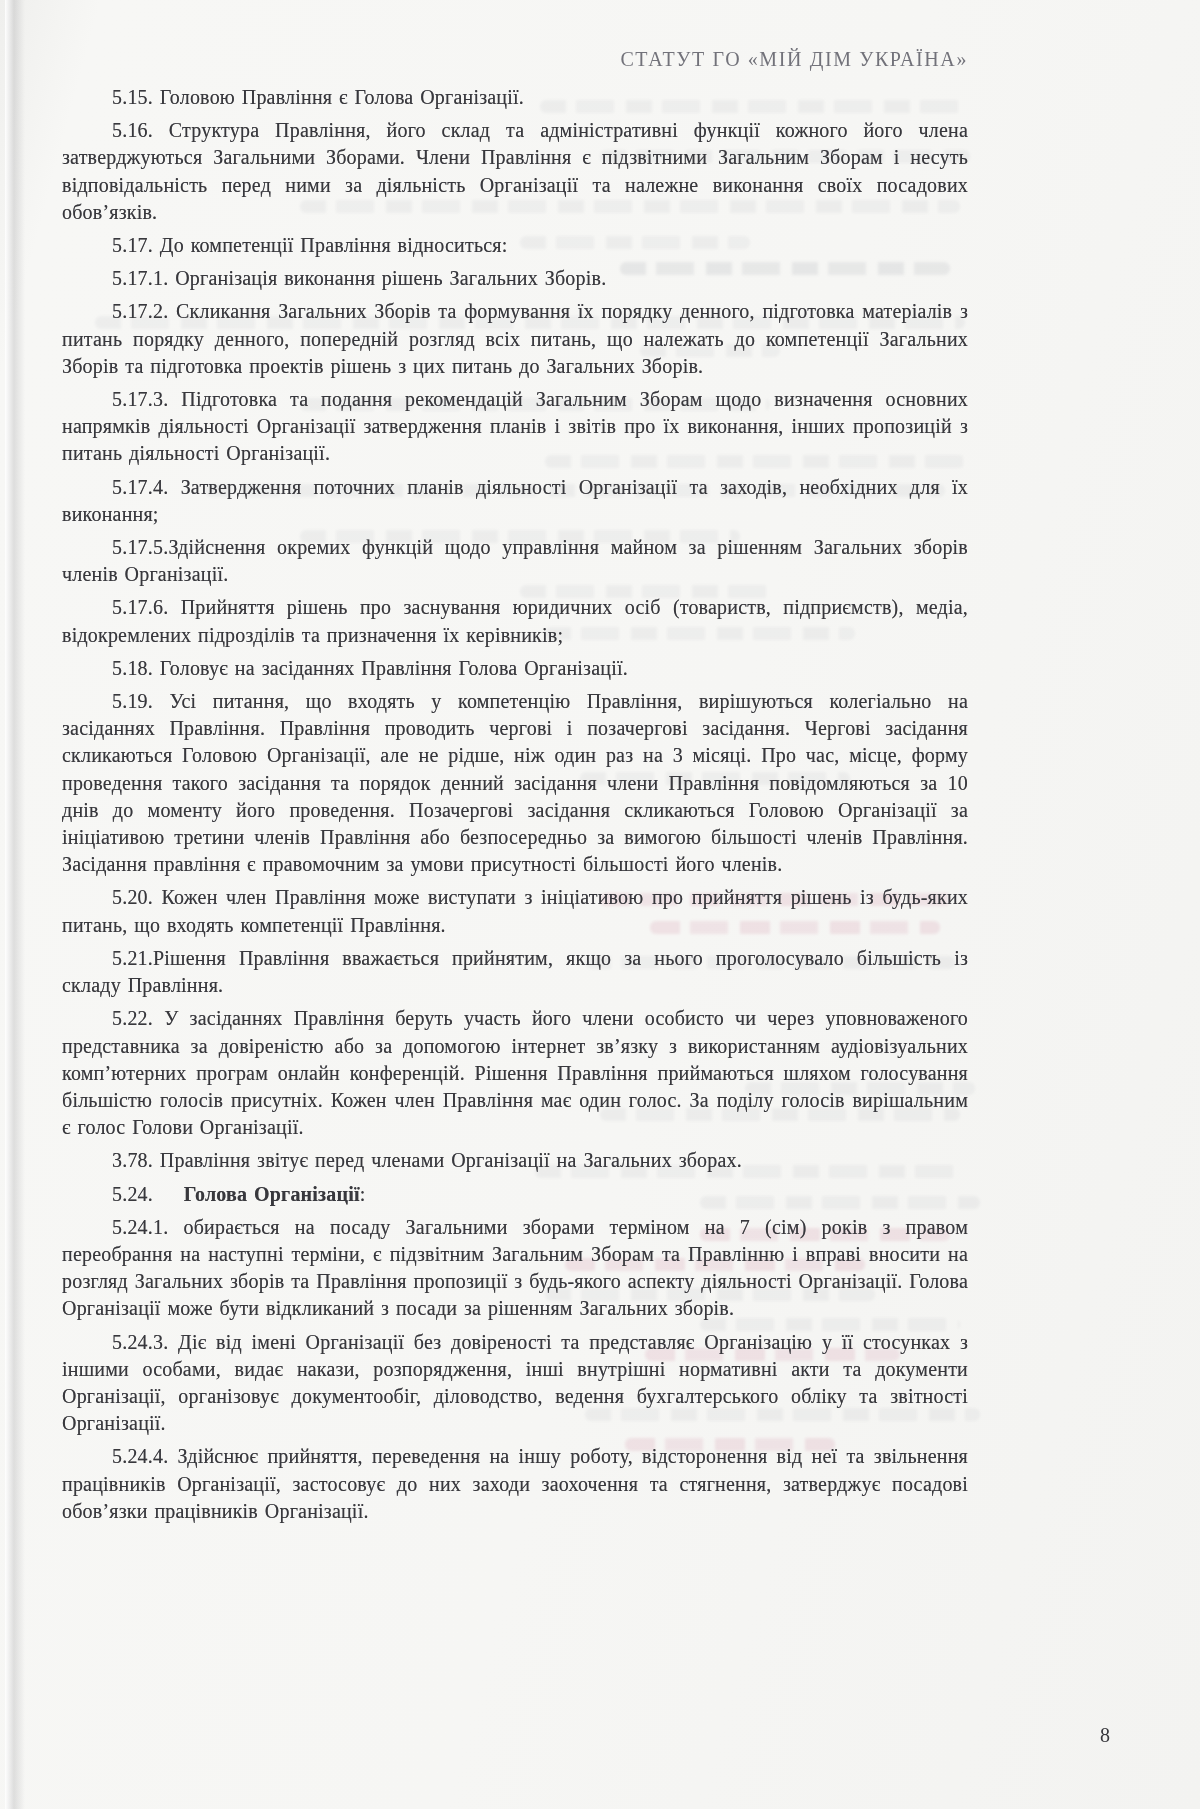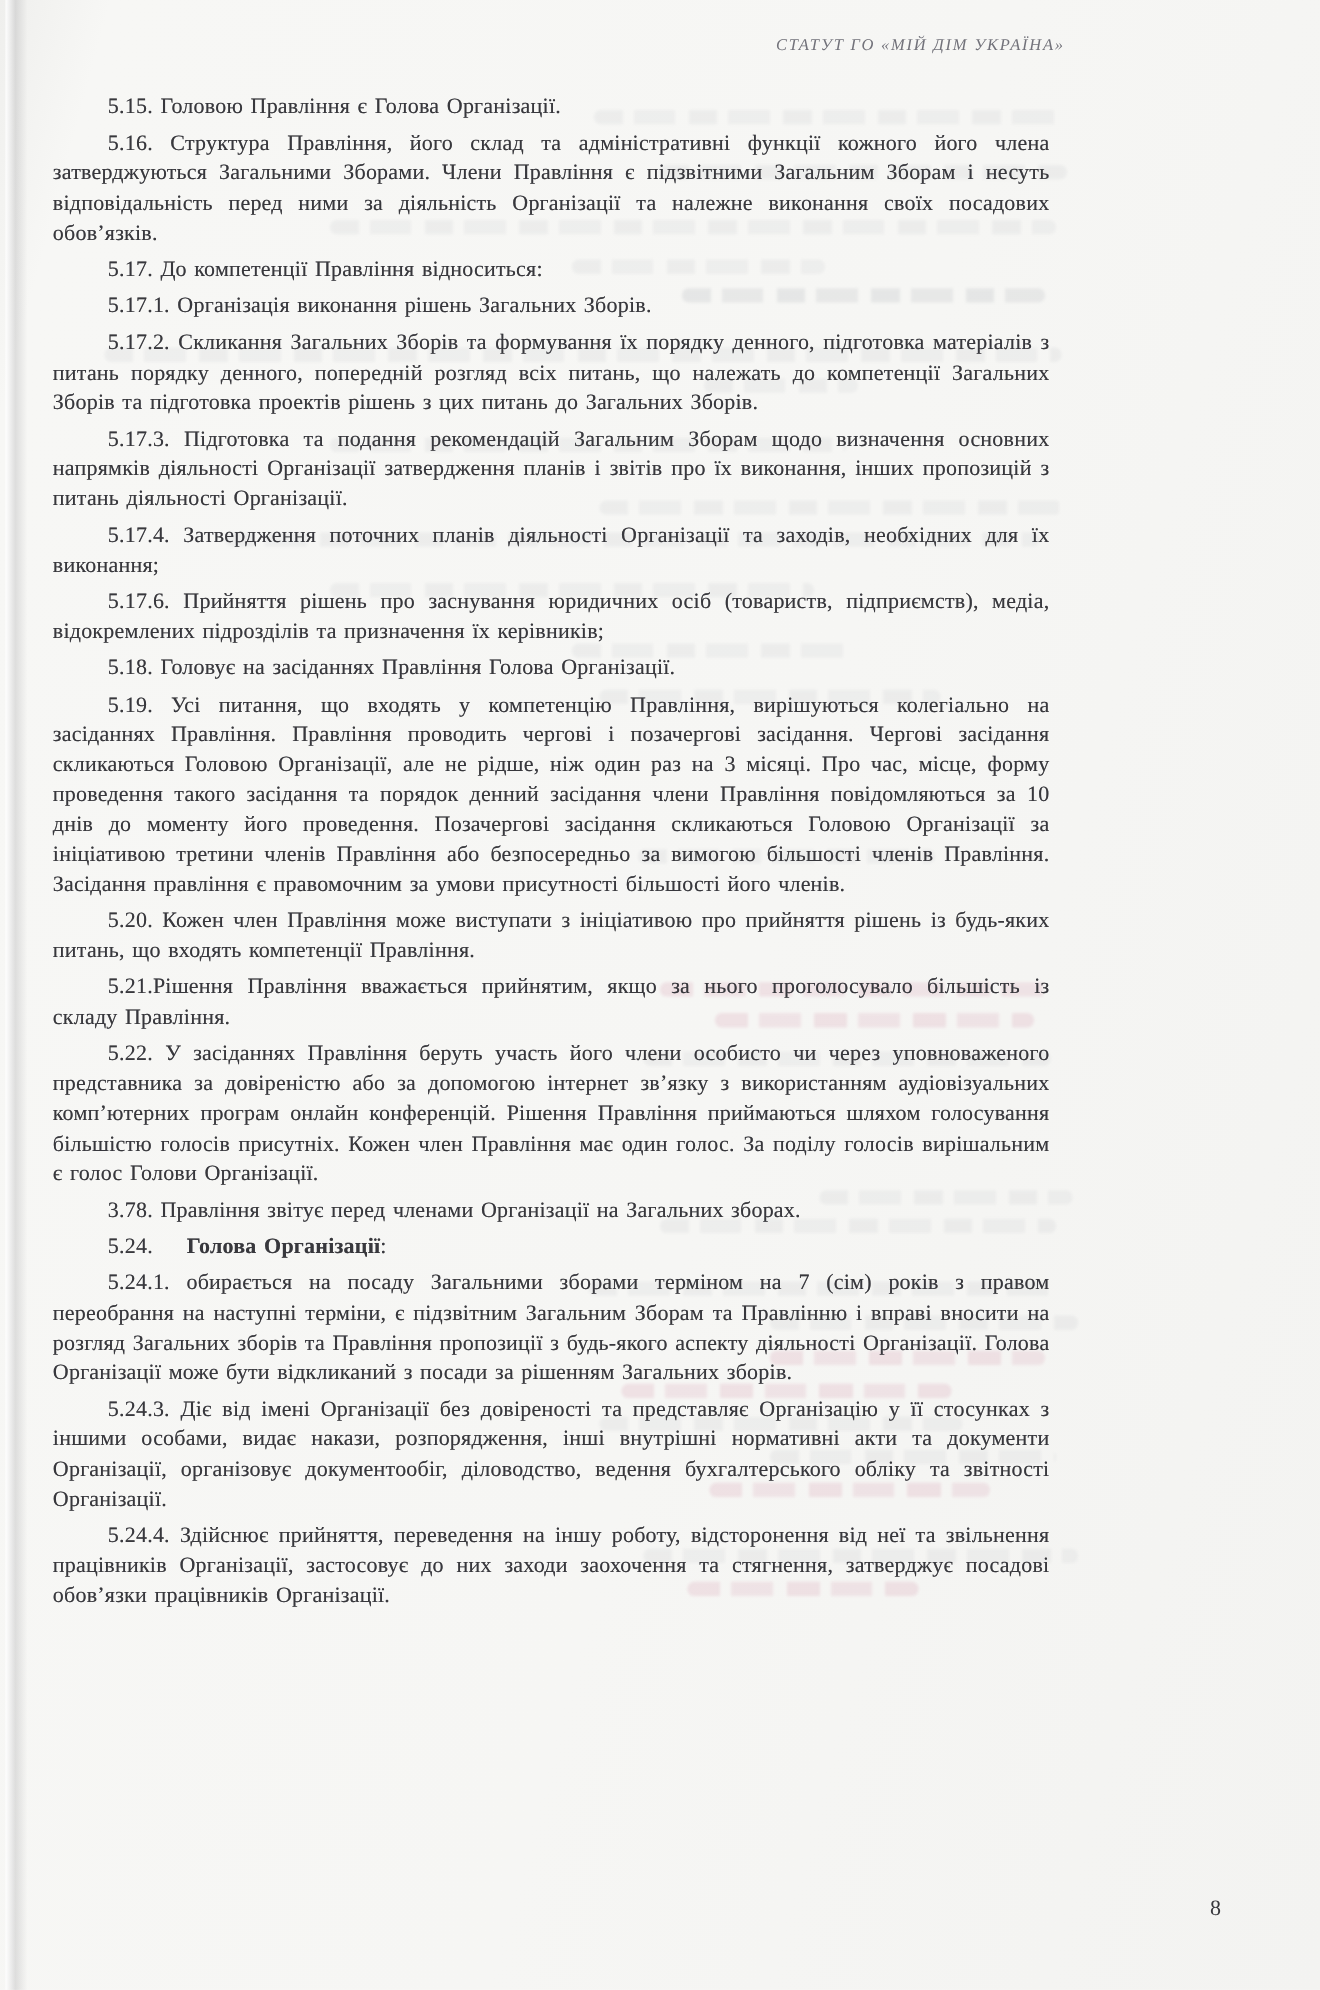--- a/index.html
+++ b/index.html
@@ -6,26 +6,26 @@
   .page {
     position:relative; width:1200px; height:1809px; overflow:hidden;
     background:linear-gradient(105deg,#efefed 0%,#f7f7f5 6%,#f6f6f4 55%,#f3f3f1 100%);
     font-family:"Liberation Serif", serif; color:#38383d;
   }
   .fold {
     position:absolute; left:5px; top:0; width:20px; height:100%;
     background:linear-gradient(90deg, rgba(255,255,255,0.95), rgba(120,120,125,0.20) 45%, rgba(0,0,0,0));
   }
   .running-header {
-    position:absolute; top:33px; right:232px;
-    font-style:italic; font-size:15px; letter-spacing:1.6px; color:#72727a;
+    position:absolute; top:48px; right:232px;
+    font-size:20px; letter-spacing:1.6px; color:#72727a;
     white-space:nowrap;
   }
   .content {
-    position:absolute; left:48px; top:84px; width:906px;
+    position:absolute; left:62px; top:84px; width:906px;
     text-align:justify; font-size:20px; line-height:27.2px;
     word-spacing:1.6px; letter-spacing:0.2px;
     text-shadow:0 0 0.5px rgba(55,55,60,0.55);
   }
   .content p { margin:0 0 6px 0; text-indent:50px; }
   .content b { font-weight:bold;margin-left:24px; }
   .page-number { position:absolute; top:1724px; left:1100px; font-size:20px; }
   
   .bleed {
     position:absolute; height:13px; border-radius:6px; filter:blur(1.4px); opacity:0.40;
@@ -81,20 +81,21 @@
   <div class="running-header">СТАТУТ ГО «МІЙ ДІМ УКРАЇНА»</div>
 
   <div class="content">
     <p>5.15. Головою Правління є Голова Організації.</p>
     <p>5.16. Структура Правління, його склад та адміністративні функції кожного його члена затверджуються Загальними Зборами. Члени Правління є підзвітними Загальним Зборам і несуть відповідальність перед ними за діяльність Організації та належне виконання своїх посадових обов’язків.</p>
     <p>5.17. До компетенції Правління відноситься:</p>
     <p>5.17.1. Організація виконання рішень Загальних Зборів.</p>
     <p>5.17.2. Скликання Загальних Зборів та формування їх порядку денного, підготовка матеріалів з питань порядку денного, попередній розгляд всіх питань, що належать до компетенції Загальних Зборів та підготовка проектів рішень з цих питань до Загальних Зборів.</p>
     <p>5.17.3. Підготовка та подання рекомендацій Загальним Зборам щодо визначення основних напрямків діяльності Організації затвердження планів і звітів про їх виконання, інших пропозицій з питань діяльності Організації.</p>
     <p>5.17.4. Затвердження поточних планів діяльності Організації та заходів, необхідних для їх виконання;</p>
+    <p>5.17.5.Здійснення окремих функцій щодо управління майном за рішенням Загальних зборів членів Організації.</p>
     <p>5.17.6. Прийняття рішень про заснування  юридичних осіб (товариств, підприємств), медіа, відокремлених підрозділів та призначення їх керівників;</p>
     <p>5.18. Головує на засіданнях Правління Голова Організації.</p>
     <p>5.19. Усі питання, що входять у компетенцію Правління, вирішуються колегіально на засіданнях Правління. Правління проводить чергові і позачергові засідання. Чергові засідання скликаються Головою Організації, але не рідше, ніж один раз на 3 місяці. Про час, місце, форму проведення такого засідання та порядок денний засідання члени Правління повідомляються за 10 днів до моменту його проведення. Позачергові засідання скликаються Головою Організації за ініціативою третини членів Правління або безпосередньо за вимогою більшості членів Правління. Засідання правління є правомочним за умови присутності більшості його членів.</p>
     <p>5.20. Кожен член Правління може виступати з ініціативою про прийняття рішень із будь-яких питань, що входять компетенції Правління.</p>
     <p>5.21.Рішення Правління вважається прийнятим, якщо за нього проголосувало більшість із складу Правління.</p>
     <p>5.22. У засіданнях Правління беруть участь його члени особисто чи через уповноваженого представника за довіреністю або за допомогою інтернет зв’язку з використанням аудіовізуальних комп’ютерних програм онлайн конференцій. Рішення Правління приймаються шляхом голосування більшістю голосів присутніх. Кожен член Правління має один голос. За поділу голосів вирішальним є голос Голови Організації.</p>
     <p>3.78. Правління звітує перед членами Організації на Загальних зборах.</p>
     <p><span>5.24. </span><b>Голова Організації</b><span>:</span></p>
     <p>5.24.1. обирається на посаду Загальними зборами терміном на 7 (сім) років з правом переобрання на наступні терміни, є підзвітним Загальним Зборам та Правлінню і вправі вносити на розгляд Загальних зборів та Правління пропозиції з будь-якого аспекту діяльності Організації. Голова Організації може бути відкликаний з посади за рішенням Загальних зборів.</p>
     <p>5.24.3. Діє від імені Організації без довіреності та представляє Організацію у її стосунках з іншими особами, видає накази, розпорядження, інші внутрішні нормативні акти та документи Організації, організовує документообіг, діловодство, ведення бухгалтерського обліку та звітності Організації.</p>

